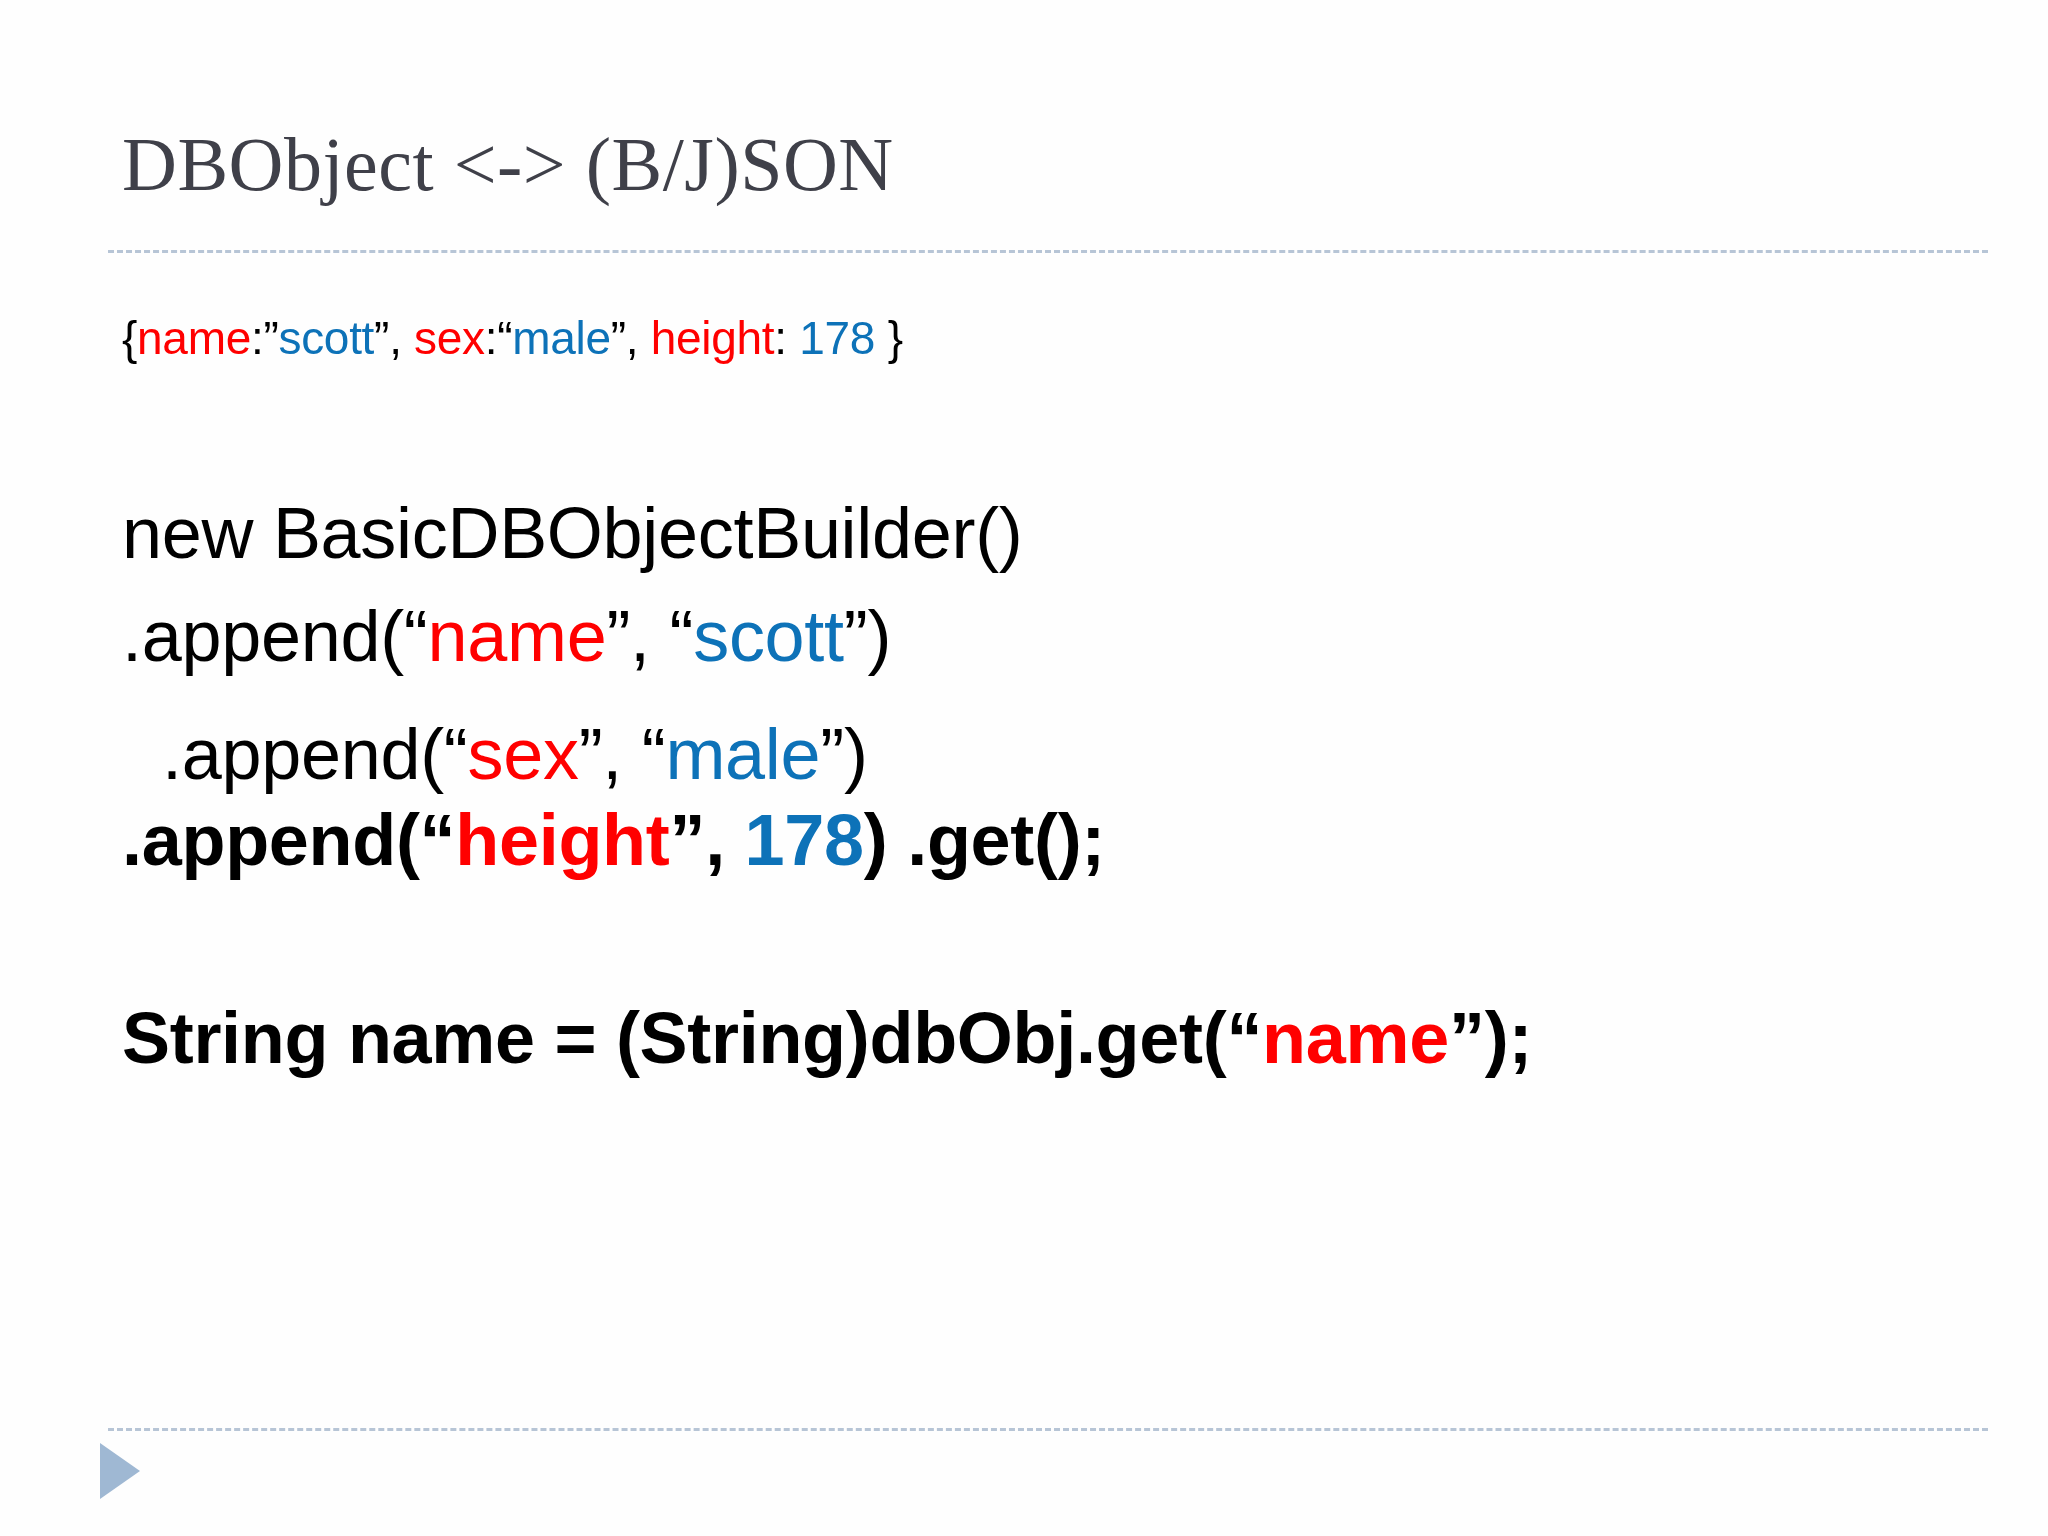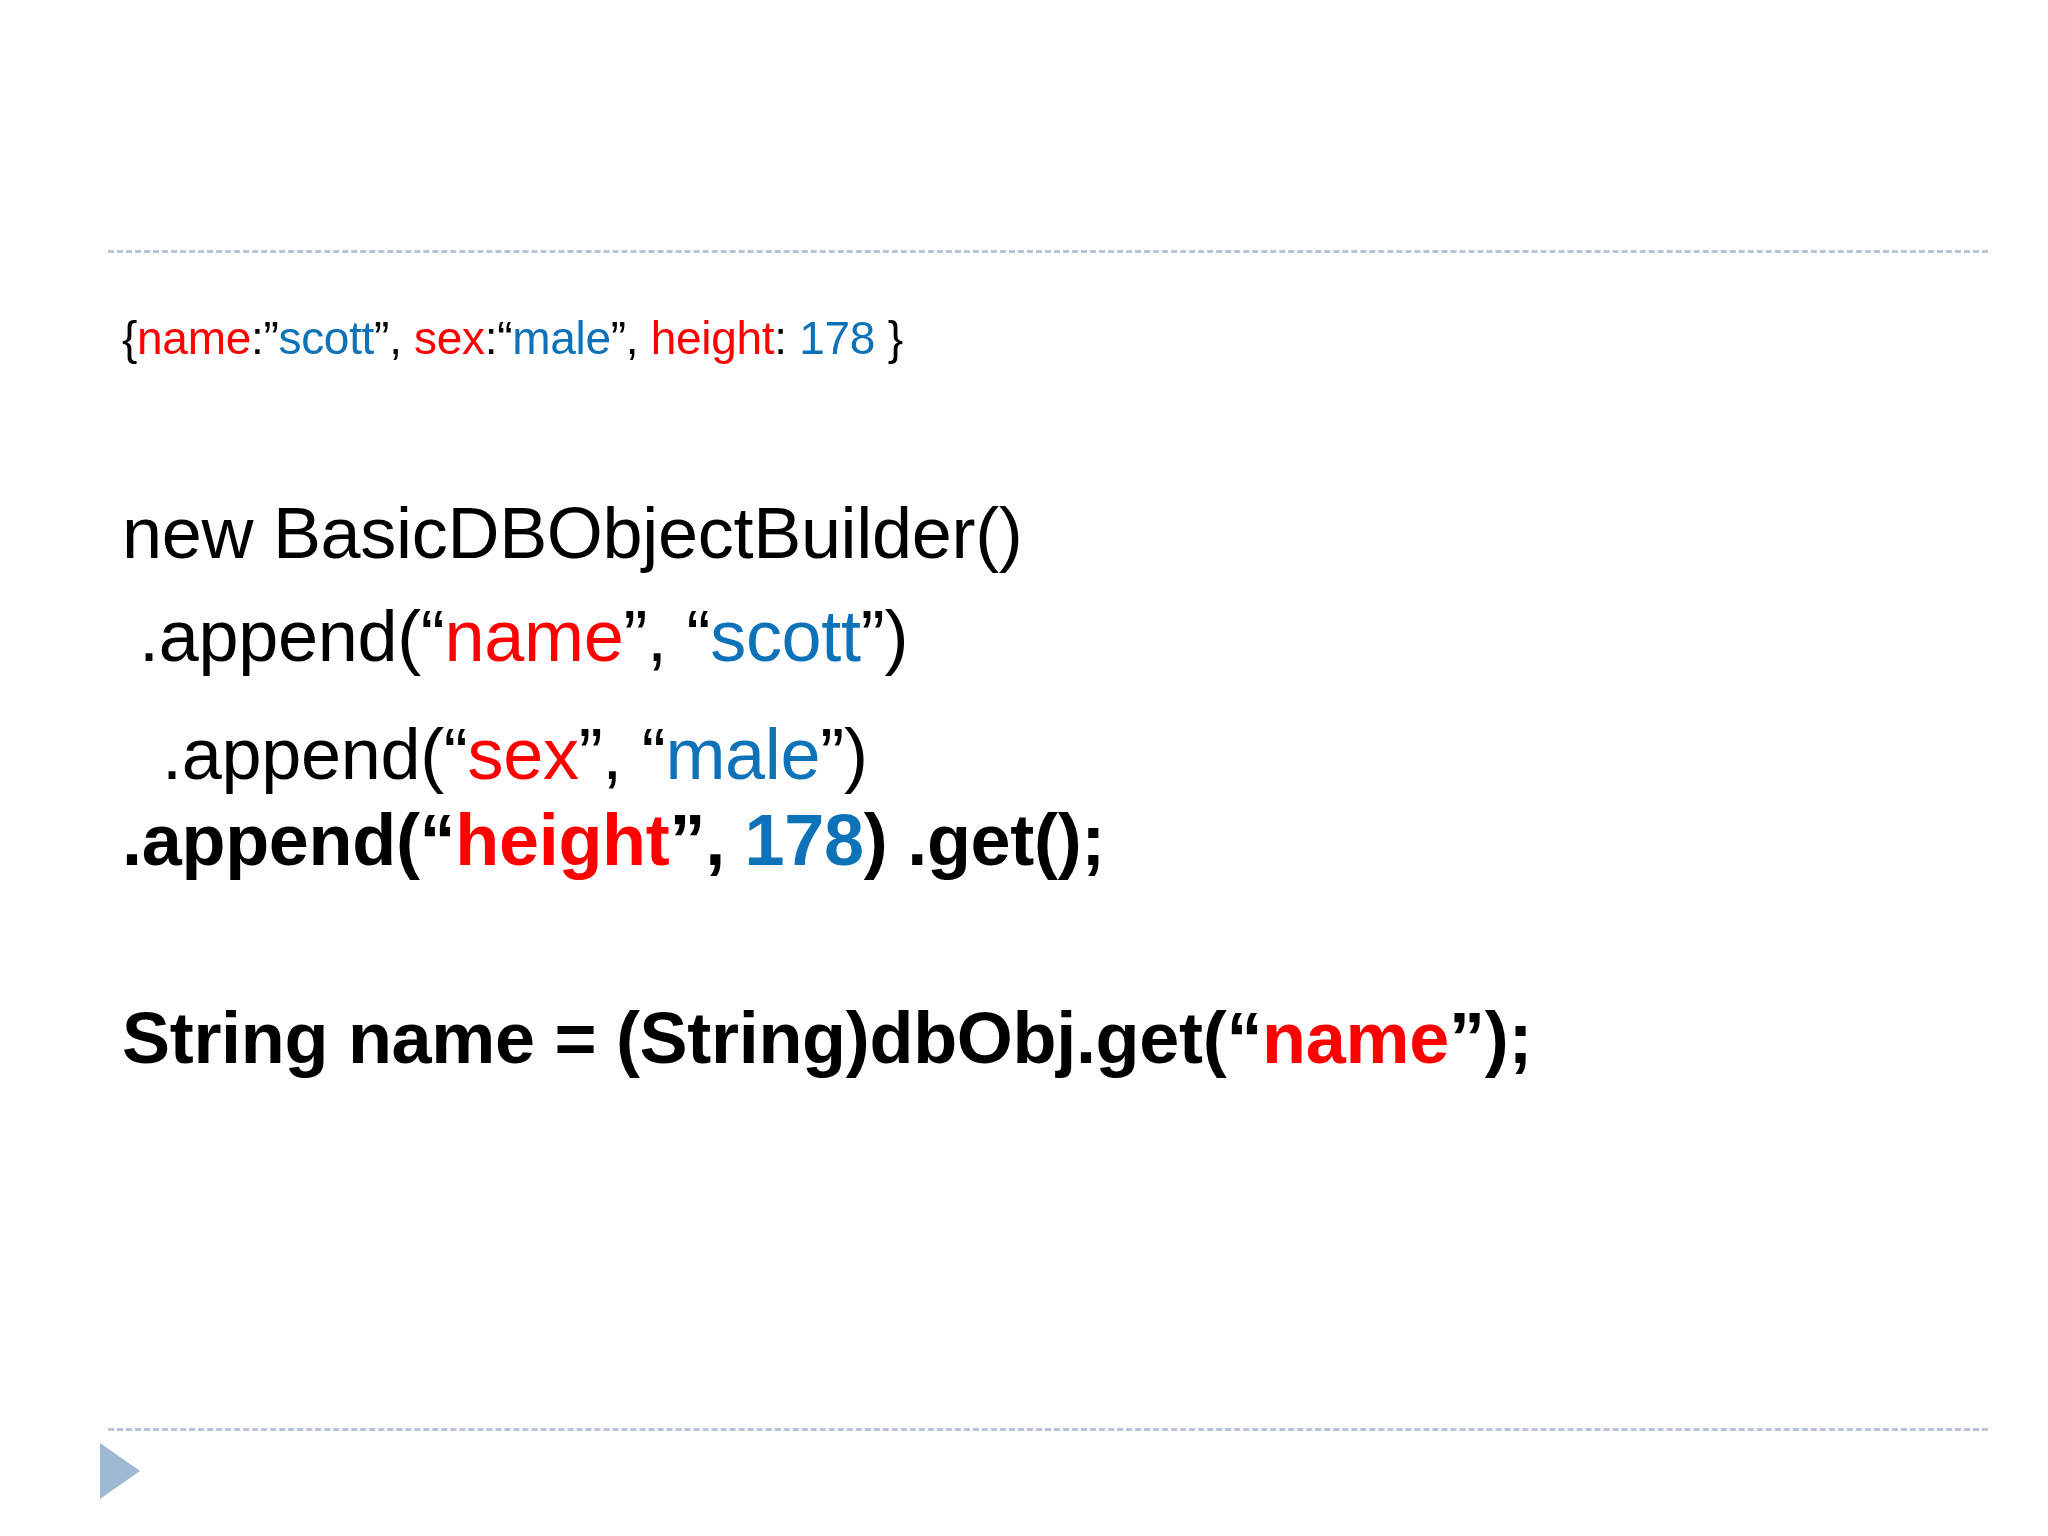--- a/index.html
+++ b/index.html
@@ -77,30 +77,31 @@
     font-size: 46px;
   }
 
   .k { color: #ff0000; }   
   .v { color: #0d72b8; }   
   .p { color: #000000; }   
 
   
   .ln1 { position: absolute; top: 0px;   left: 0; }
   .ln2 { position: absolute; top: 195px; left: 0; }
-  .ln3 { position: absolute; top: 298px; left: 0; margin-left: 17px; }
+  .ln3 { position: absolute; top: 298px; left: 0; }
   .ln4 { position: absolute; top: 416px; left: 0; margin-left: 40px; }
   .ln5 { position: absolute; top: 502px; left: 0; font-weight: bold; }
   .ln6 { position: absolute; top: 700px; left: 0; font-weight: bold; }
 </style>
 </head>
 <body>
 
 <div class="slide">
 
+  <div class="title">DBObject &lt;-&gt; (B/J)SON</div>
 
   <div class="rule rule-top"></div>
 
   <div class="body">
 
     <div class="code-line json-line ln1"><span class="p">{</span><span class="k">name</span><span class="p">:”</span><span class="v">scott</span><span class="p">”, </span><span class="k">sex</span><span class="p">:“</span><span class="v">male</span><span class="p">”, </span><span class="k">height</span><span class="p">: </span><span class="v">178</span><span class="p"> }</span></div>
 
     <div class="code-line ln2"><span class="p">new BasicDBObjectBuilder()</span></div>
 
     <div class="code-line ln3"><span class="p">.append(“</span><span class="k">name</span><span class="p">”, “</span><span class="v">scott</span><span class="p">”)</span></div>

